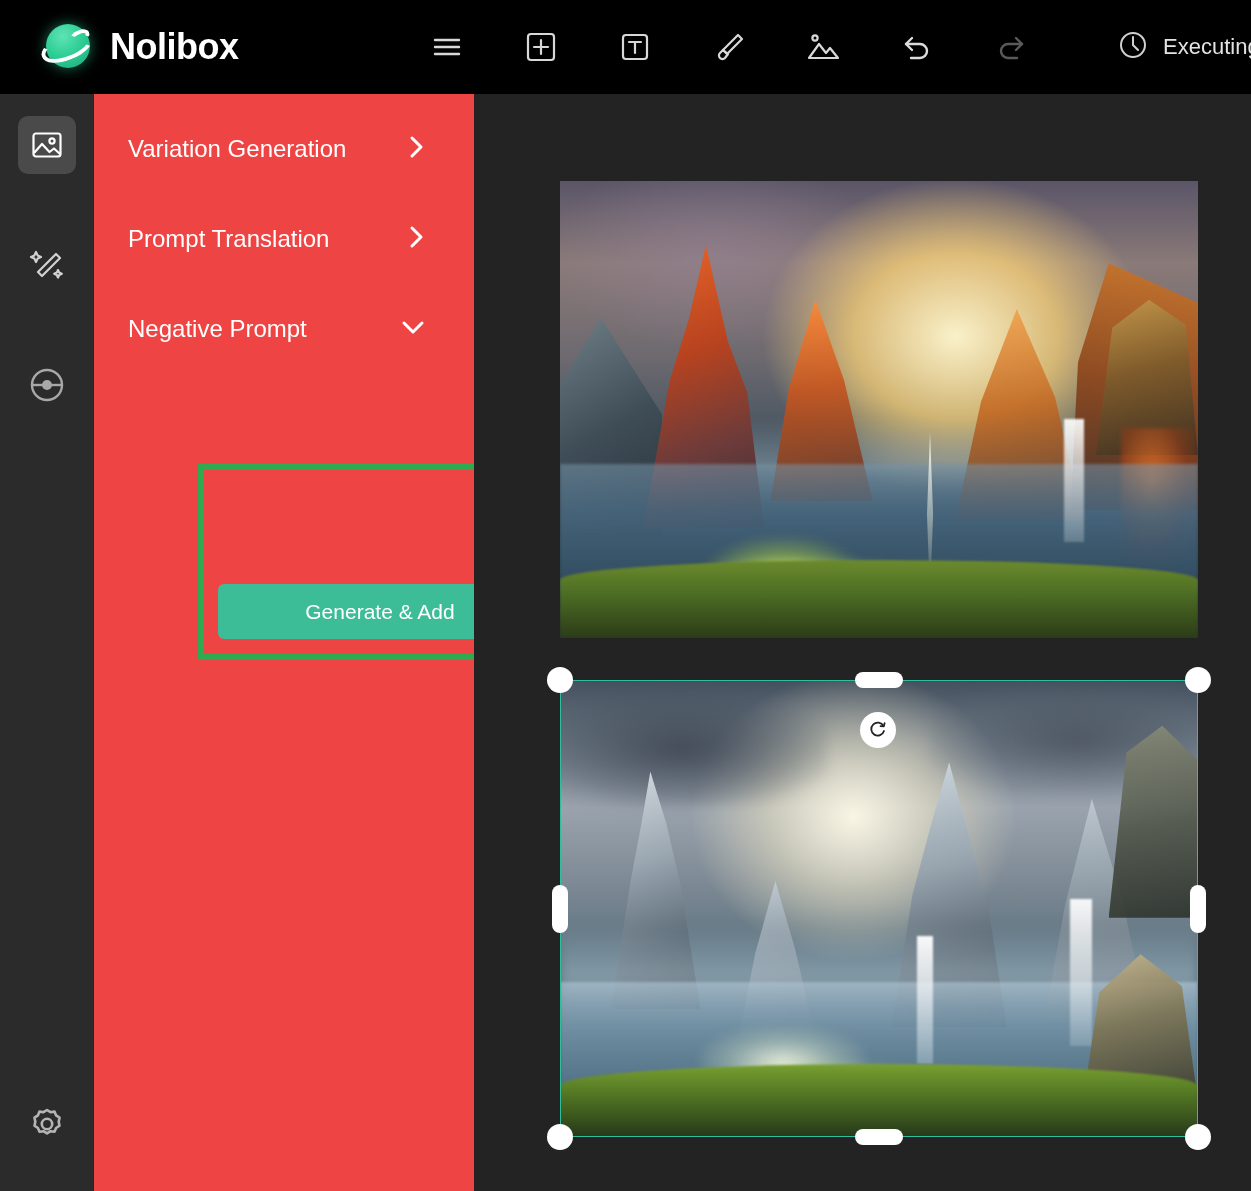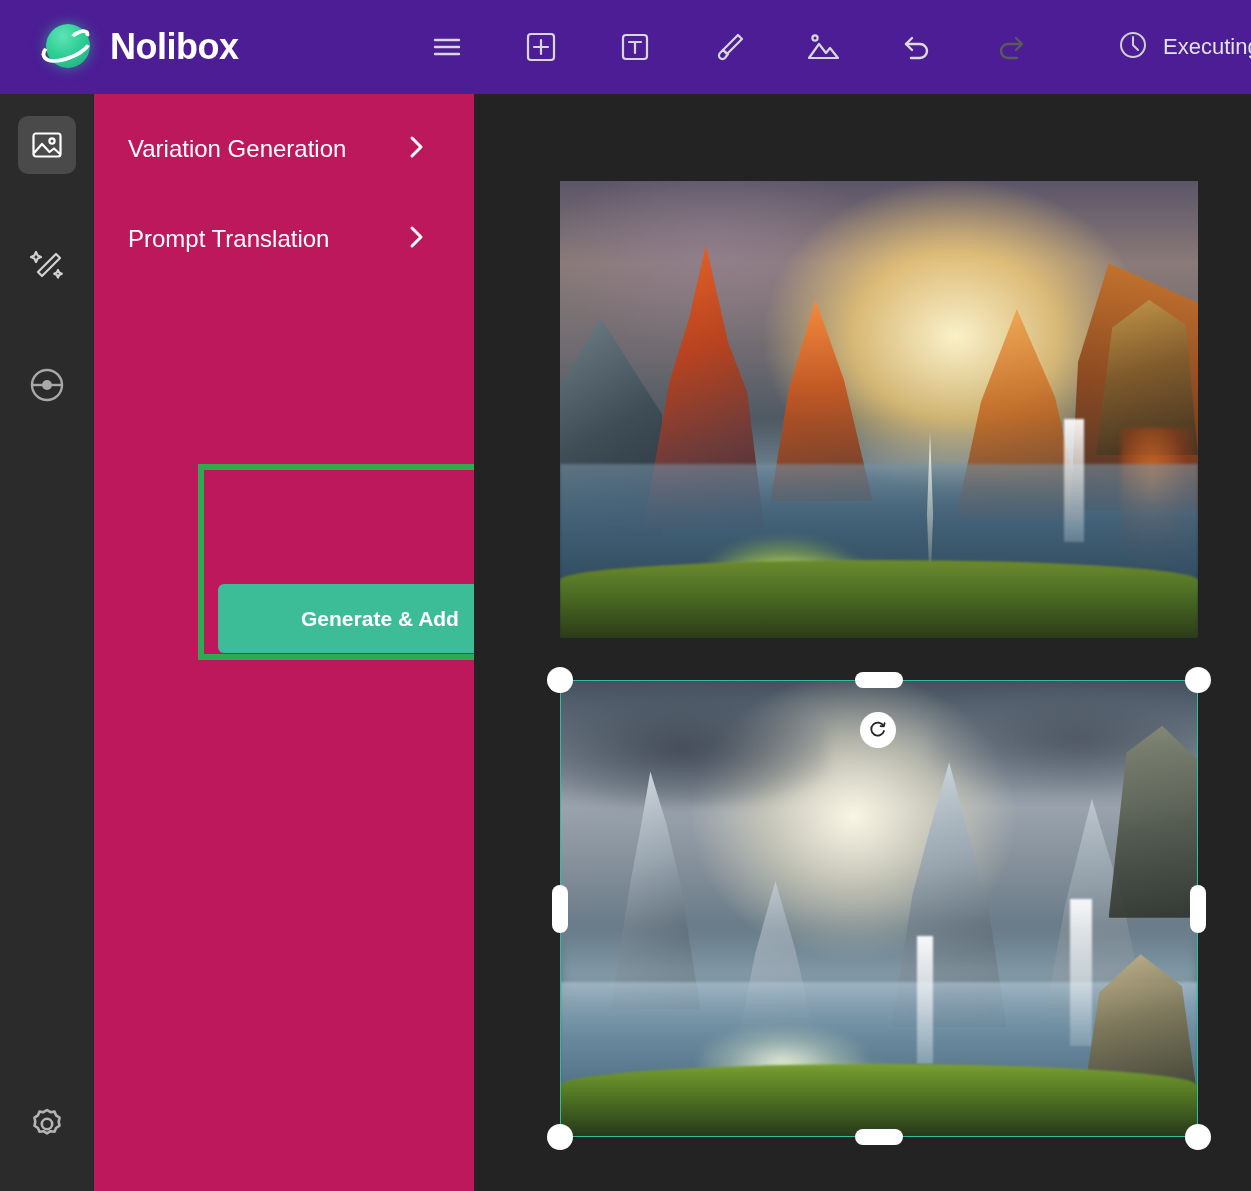--- a/index.html
+++ b/index.html
@@ -7,21 +7,21 @@
     width: 1251px; height: 1191px;
     background: #232323;
     font-family: "Liberation Sans", sans-serif;
     overflow: hidden;
   }
   .app { position: relative; width: 1251px; height: 1191px; display: flex; flex-direction: column; }
 
   
   .header {
     height: 94px; flex: 0 0 94px;
-    background: #4c1d95;
+    background: #000000;
     display: flex; align-items: center;
     position: relative;
   }
   .brand { display: flex; align-items: center; gap: 16px; padding-left: 40px; width: 400px; }
   .logo { width: 54px; height: 54px; position: relative; }
   .logo .planet {
     position: absolute; left: 6px; top: 4px; width: 44px; height: 44px; border-radius: 50%;
     background: radial-gradient(circle at 38% 28%, #5fe3b6 0%, #2fcf96 45%, #1ea87a 100%);
     box-shadow: 0 0 14px rgba(45,210,155,.55);
   }
@@ -70,44 +70,44 @@
   .rail-btn {
     width: 58px; height: 58px; margin-bottom: 62px;
     display: flex; align-items: center; justify-content: center;
     border-radius: 10px; cursor: pointer;
   }
   .rail-btn.active { background: #4a4a4a; }
   .rail-bottom { position: absolute; bottom: 38px; left: 0; width: 94px; display: flex; justify-content: center; }
 
   
   .panel {
-    width: 380px; flex: 0 0 380px; background: #be185d;
+    width: 380px; flex: 0 0 380px; background: #ef4444;
     position: relative; padding-top: 10px;
   }
   .accordion {
     height: 90px; display: flex; align-items: center; justify-content: space-between;
     padding: 0 48px 0 34px; cursor: pointer;
   }
   .accordion-label { color: #ffffff; font-size: 24px; }
   .chev { color: #ffffff; font-size: 22px; line-height: 1; display: block; }
 
   .highlight-box {
     position: absolute; left: 104px; top: 370px; width: 364px; height: 196px;
     border: 6px solid #2faa50;
   }
   .prompt-field {
     position: absolute; left: 124px; top: 392px; width: 324px; height: 55px;
     background: #333333; border: 1.5px solid #cfcfcf; border-radius: 8px;
     color: #ffffff; font-size: 21px; font-family: "Liberation Sans", sans-serif;
     padding: 0 18px; outline: none;
   }
   .generate-btn {
-    position: absolute; left: 124px; top: 490px; width: 324px; height: 69px;
+    position: absolute; left: 124px; top: 490px; width: 324px; height: 55px;
     background: #3cbd98; border: none; border-radius: 6px;
-    color: #ffffff; font-size: 21px; font-weight: bold;
+    color: #ffffff; font-size: 21px; font-weight: normal;
     font-family: "Liberation Sans", sans-serif; cursor: pointer;
   }
 
   
   .canvas { flex: 1 1 auto; background: #232323; position: relative; overflow: hidden; }
 
   .art { position: absolute; overflow: hidden; }
   .art .sky, .art .layer { position: absolute; left: 0; top: 0; width: 100%; height: 100%; }
 
   
@@ -432,20 +432,28 @@
 
       <div class="accordion">
         <span class="accordion-label">Prompt Translation</span>
         <span class="chev">
           <svg width="18" height="26" viewBox="0 0 18 26" fill="none" stroke="#ffffff" stroke-width="3" stroke-linecap="round" stroke-linejoin="round">
               <path d="M4 4 L13 13 L4 22"></path>
             </svg>
         </span>
       </div>
 
+      <div class="accordion">
+        <span class="accordion-label">Negative Prompt</span>
+        <span class="chev">
+          <svg width="26" height="18" viewBox="0 0 26 18" fill="none" stroke="#ffffff" stroke-width="3" stroke-linecap="round" stroke-linejoin="round">
+              <path d="M4 5 L13 14 L22 5"></path>
+            </svg>
+        </span>
+      </div>
 
       <div class="highlight-box"></div>
 
 
       <button class="generate-btn">Generate &amp; Add</button>
     </div>
 
     <div class="canvas">
 
       <div class="art imgA">

